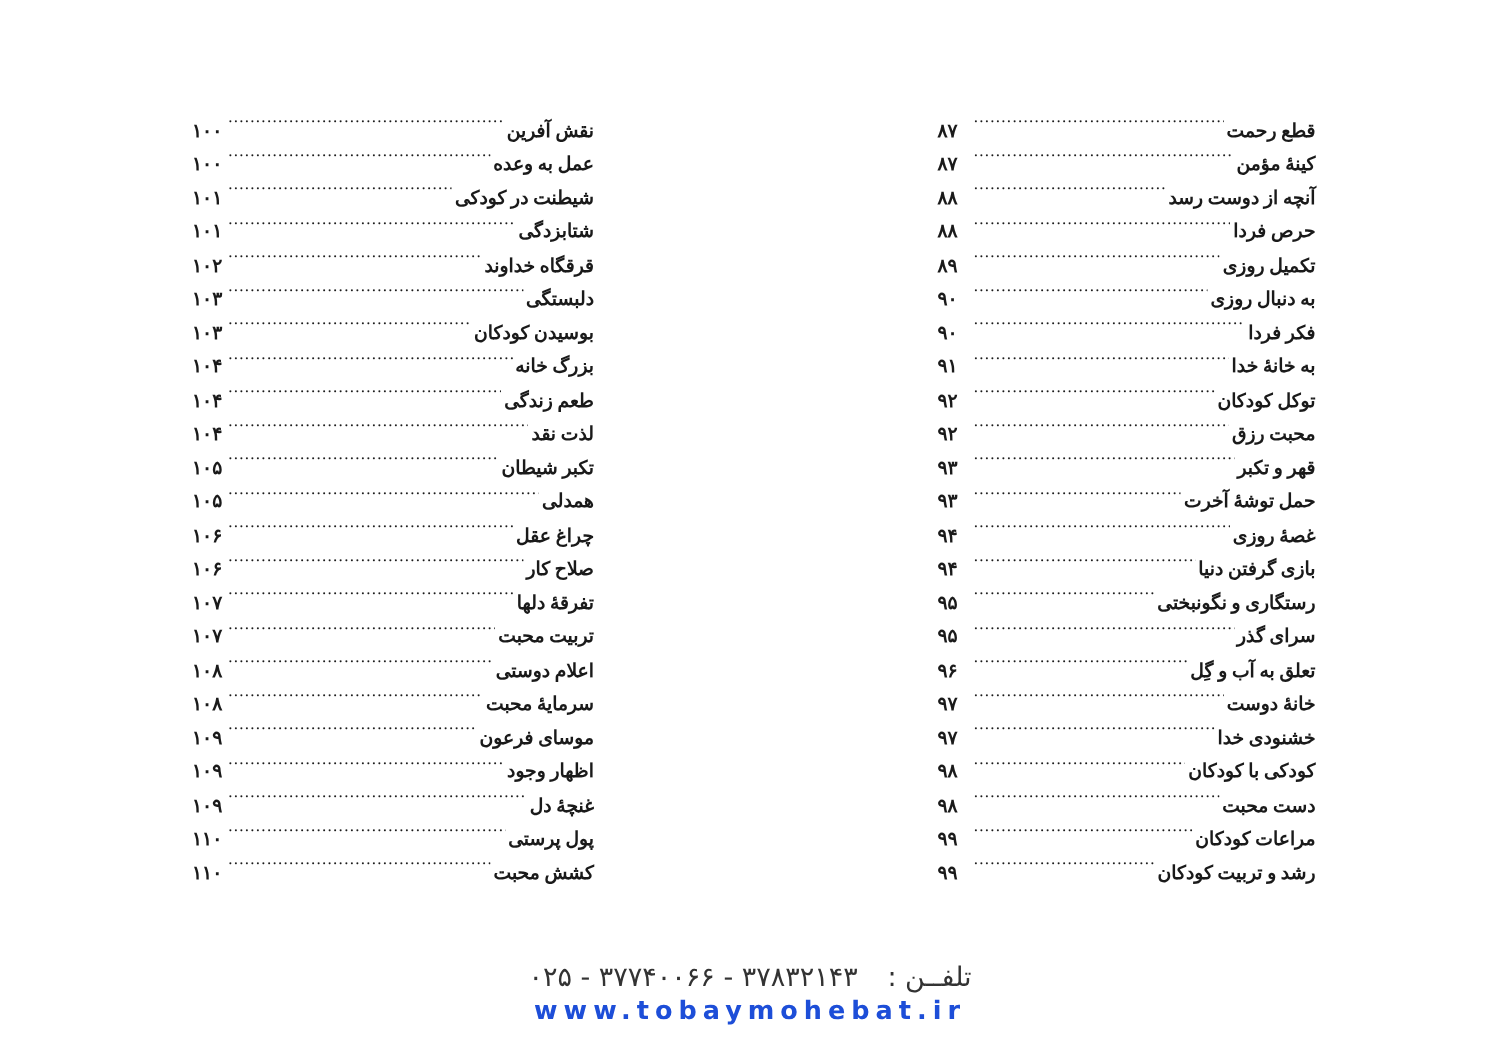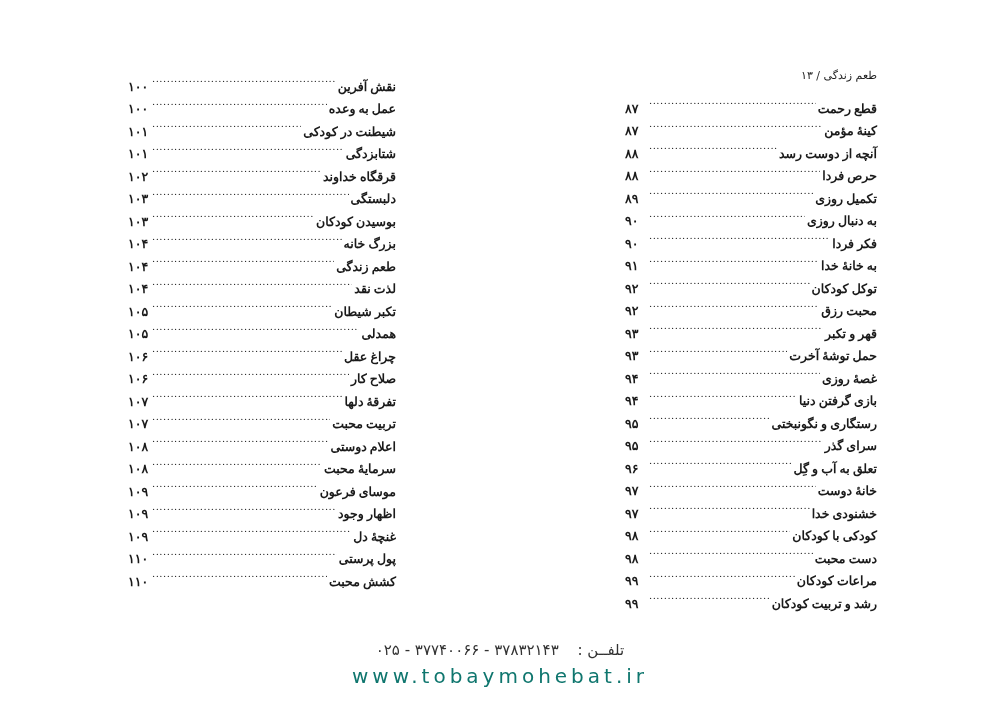--- a/index.html
+++ b/index.html
@@ -25,29 +25,28 @@
   .toc-dots::after {
     content:"................................................................................................................................................................................";
     position:absolute; left:0; right:0; top:0; font-weight:normal; letter-spacing:0.5px;
     font-size:10px; overflow:hidden; direction:ltr; text-align:left; white-space:nowrap;
   }
   .toc-page { flex:0 0 auto; min-width:22px; text-align:left; font-weight:bold; }
   .footer {
     position:absolute; left:0; width:1000px; text-align:center;
     font-family:"DejaVu Sans", "Liberation Sans", sans-serif; color:#333;
   }
-  .footer-phone { top:641px; font-size:15px; letter-spacing:1.5px; direction:rtl; }
+  .footer-phone { top:641px; font-size:18px; letter-spacing:1.5px; direction:rtl; }
   .footer-phone .lbl { margin-left:14px; }
-  .footer-url { top:664px; font-size:20px; font-weight:normal; letter-spacing:4px; color:#0f766e; }
+  .footer-url { top:664px; font-size:17px; font-weight:bold; letter-spacing:4px; color:#1d4ed8; }
 </style>
 </head>
 <body>
 
 <div class="page-col col-right">
-  <div class="page-header">طعم زندگی / ۱۳</div>
   <ul class="toc-list" id="right-list">
       <li class="toc-row">
     <span class="toc-title">قطع رحمت</span>
     <span class="toc-dots"></span>
     <span class="toc-page">۸۷</span>
   </li>
       <li class="toc-row">
     <span class="toc-title">کینهٔ مؤمن</span>
     <span class="toc-dots"></span>
     <span class="toc-page">۸۷</span>

